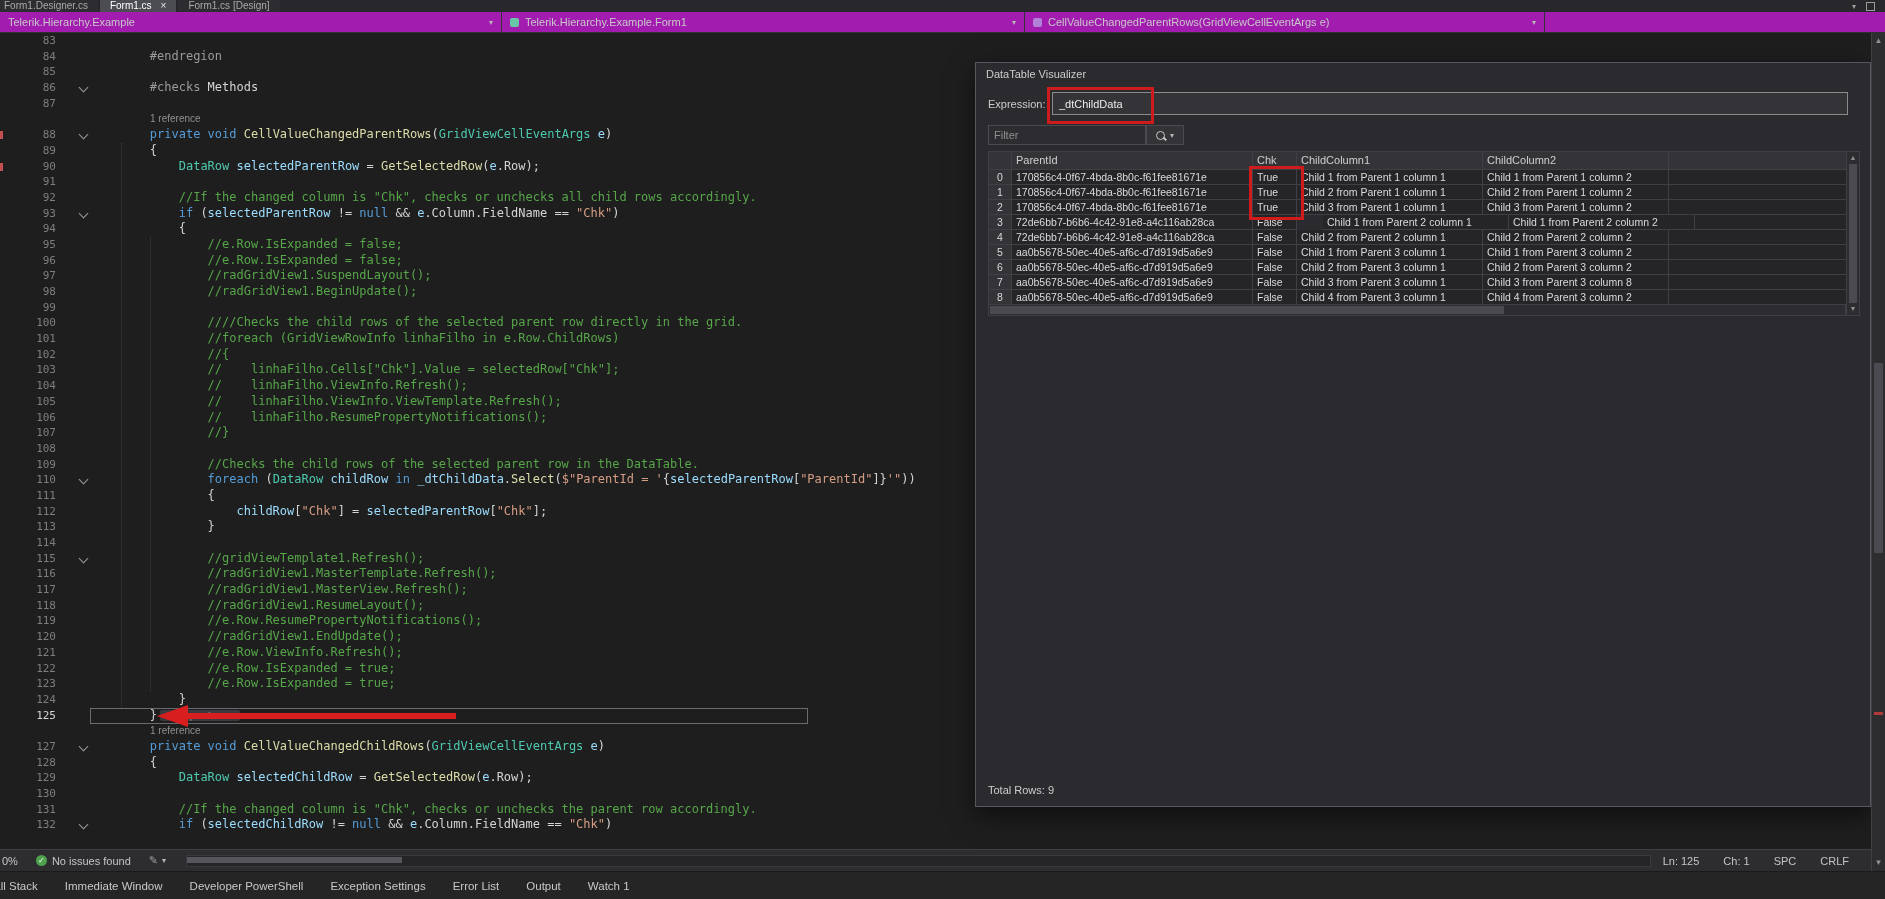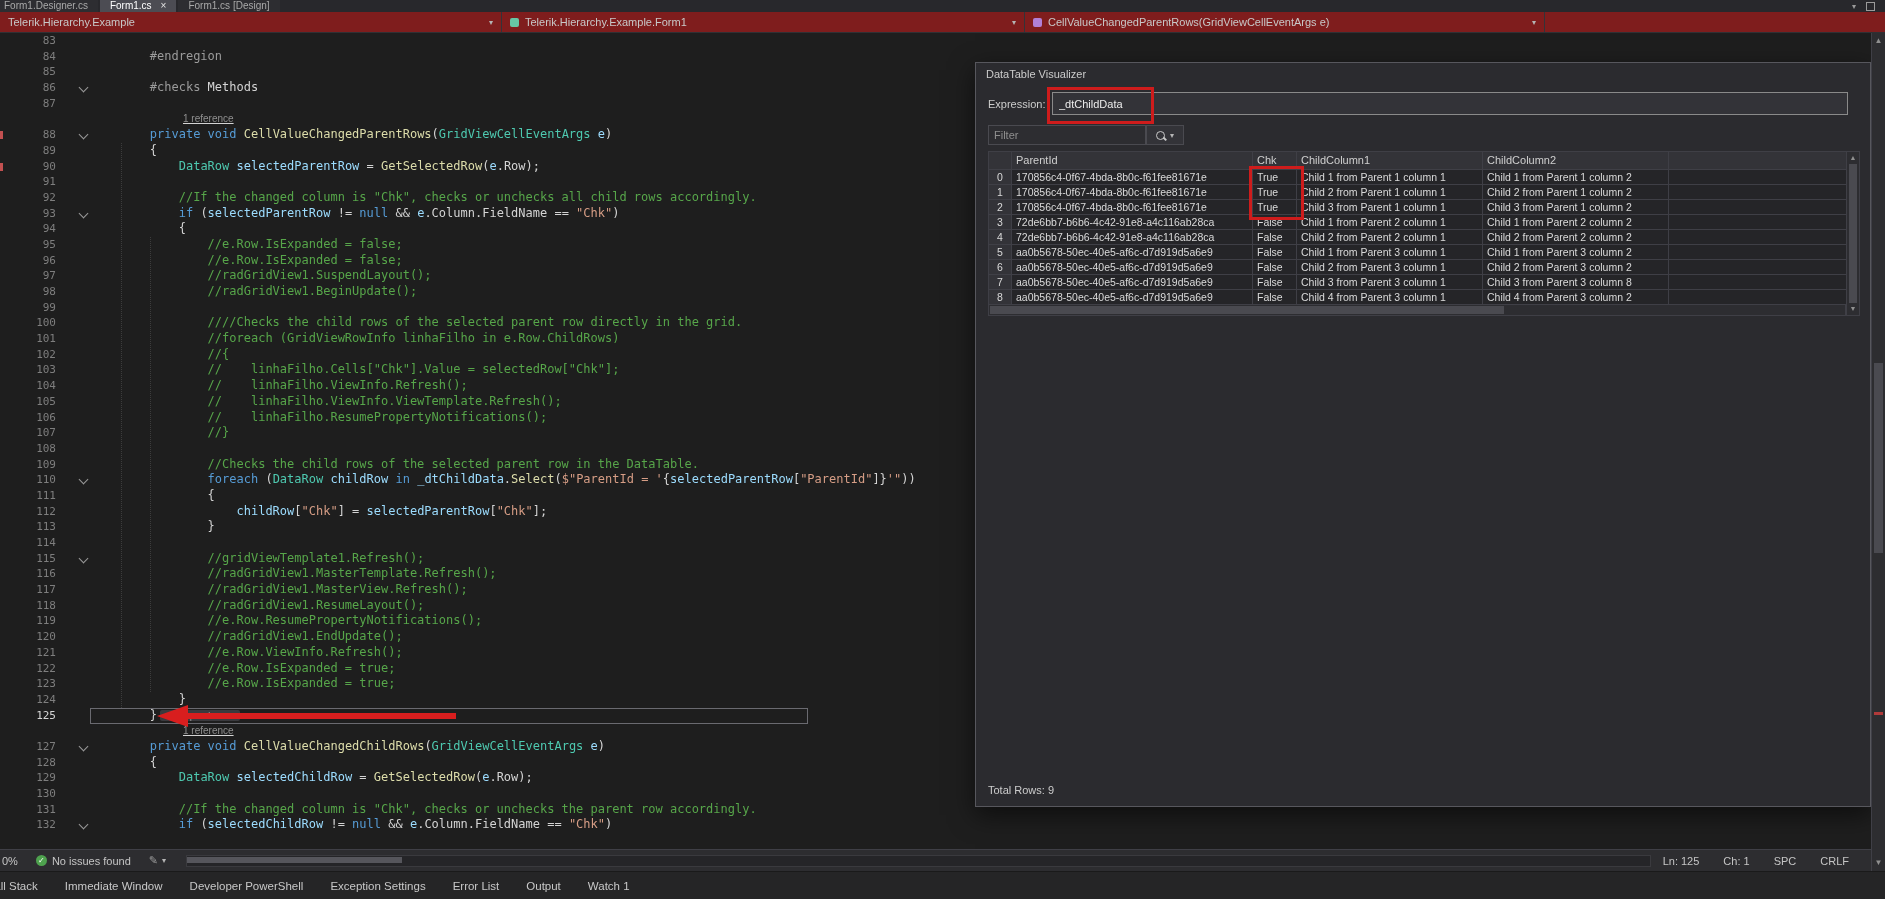--- a/index.html
+++ b/index.html
@@ -11,42 +11,42 @@
             display:flex;align-items:stretch;overflow:hidden;}
   .tab{height:12px;display:flex;align-items:center;padding:0 10px;font-size:10px;line-height:12px;
        color:#A9A9A9;background:#2D2D31;margin-right:2px;white-space:nowrap;}
   .tab.active{background:#4C4C53;color:#FFFFFF;}
   .tab .close{margin-left:9px;font-size:10px;color:#E4E4E4;}
   .tab.clip{margin-left:-6px;}
   #tabicons{margin-left:auto;display:flex;align-items:center;gap:10px;padding:0 10px;color:#9A9A9A;font-size:8px;}
   #tabicons .sq{width:7px;height:7px;border:1px solid #9A9A9A;display:inline-block;}
 
   
-  #navbar{position:absolute;left:0;top:12px;width:1885px;height:21px;background:#7f1d1d;display:flex;
+  #navbar{position:absolute;left:0;top:12px;width:1885px;height:21px;background:#a21caf;display:flex;
           border-bottom:1px solid #303034;box-sizing:border-box;}
   .navsec{display:flex;align-items:center;justify-content:space-between;font-size:11px;color:#C8C8C8;
           padding:0 8px;border-right:1px solid #333338;box-sizing:border-box;overflow:hidden;}
   .navsec .lab{display:flex;align-items:center;gap:6px;white-space:nowrap;overflow:hidden;}
   .chev{color:#B5B5B5;font-size:8px;}
   .ic{width:9px;height:9px;border-radius:2px;display:inline-block;flex:none;}
   .ic.class{background:#67C6A5;}
   .ic.method{background:#B180D7;}
 
   
   #editor{position:absolute;left:0;top:33px;width:1871px;height:816px;background:#1E1E1E;overflow:hidden;}
   .guide{position:absolute;width:0;border-left:1px dotted #3C3C3C;}
   .code-row{position:relative;height:15.7px;line-height:15.7px;padding-left:92px;
             font-family:"DejaVu Sans Mono",monospace;font-size:12px;white-space:pre;}
   .ln{position:absolute;left:0;top:0;width:56px;text-align:right;color:#7E7E7E;font-size:11px;}
   .ln.cur-ln{color:#D6D6D6;}
   .fold{position:absolute;left:80px;top:4px;width:6px;height:6px;
         border-right:1.5px solid #9A9A9A;border-bottom:1.5px solid #9A9A9A;transform:rotate(45deg);}
   .red-mark{position:absolute;left:0;top:4px;width:3px;height:8px;background:#C25050;}
   .code{color:#D4D4D4;}
-  .code.lens{margin-left:91px;font-family:"Liberation Sans",sans-serif;font-size:10px;text-decoration:underline;}
+  .code.lens{margin-left:58px;font-family:"Liberation Sans",sans-serif;font-size:10px;}
   .tk-k{color:#569CD6;}  .tk-p{color:#D4D4D4;}  .tk-mm{color:#DCDCAA;}
   .tk-ty{color:#4EC9B0;} .tk-v{color:#9CDCFE;}  .tk-s{color:#D69D85;}
   .tk-c{color:#57A64A;}  .tk-pp{color:#9B9B9B;} .tk-n{color:#D4D4D4;}
   .tk-cl{color:#8F8F8F;}
   .cur-box{position:absolute;left:90px;top:0;width:716px;height:14px;border:1px solid #6A6A70;pointer-events:none;}
   .hint-pill{position:absolute;left:160px;top:2px;height:11px;line-height:11px;padding:0 30px 0 8px;
              background:#3A3A3E;color:#9B9B9B;font-size:9.5px;font-family:"Liberation Sans",sans-serif;border-radius:2px;}
   .arr-shaft{position:absolute;left:186px;top:5px;width:270px;height:6px;background:#D81E1E;z-index:6;}
   .arr-head{position:absolute;left:157px;top:-3px;width:0;height:0;z-index:6;
             border-right:31px solid #D81E1E;border-top:11px solid transparent;border-bottom:11px solid transparent;}
@@ -260,21 +260,21 @@
           <div class="vcell" style="width: 241px;">170856c4-0f67-4bda-8b0c-f61fee81671e</div>
           <div class="vcell" style="width: 44px;">True</div>
           <div class="vcell" style="width: 186px;">Child 3 from Parent 1 column 1</div>
           <div class="vcell" style="width: 186px;">Child 3 from Parent 1 column 2</div>
           <div class="vfill"></div>
         </div>
         <div class="vrow">
           <div class="vcell vidx" style="width: 24px;">3</div>
           <div class="vcell" style="width: 241px;">72de6bb7-b6b6-4c42-91e8-a4c116ab28ca</div>
           <div class="vcell" style="width: 44px;">False</div>
-          <div class="vcell" style="width: 186px;">Child 1 from Parent 2 column 1</div>
+          <div class="vcell" style="width: 186px; margin-left: 26px;">Child 1 from Parent 2 column 1</div>
           <div class="vcell" style="width: 186px;">Child 1 from Parent 2 column 2</div>
           <div class="vfill"></div>
         </div>
         <div class="vrow">
           <div class="vcell vidx" style="width: 24px;">4</div>
           <div class="vcell" style="width: 241px;">72de6bb7-b6b6-4c42-91e8-a4c116ab28ca</div>
           <div class="vcell" style="width: 44px;">False</div>
           <div class="vcell" style="width: 186px;">Child 2 from Parent 2 column 1</div>
           <div class="vcell" style="width: 186px;">Child 2 from Parent 2 column 2</div>
           <div class="vfill"></div>

